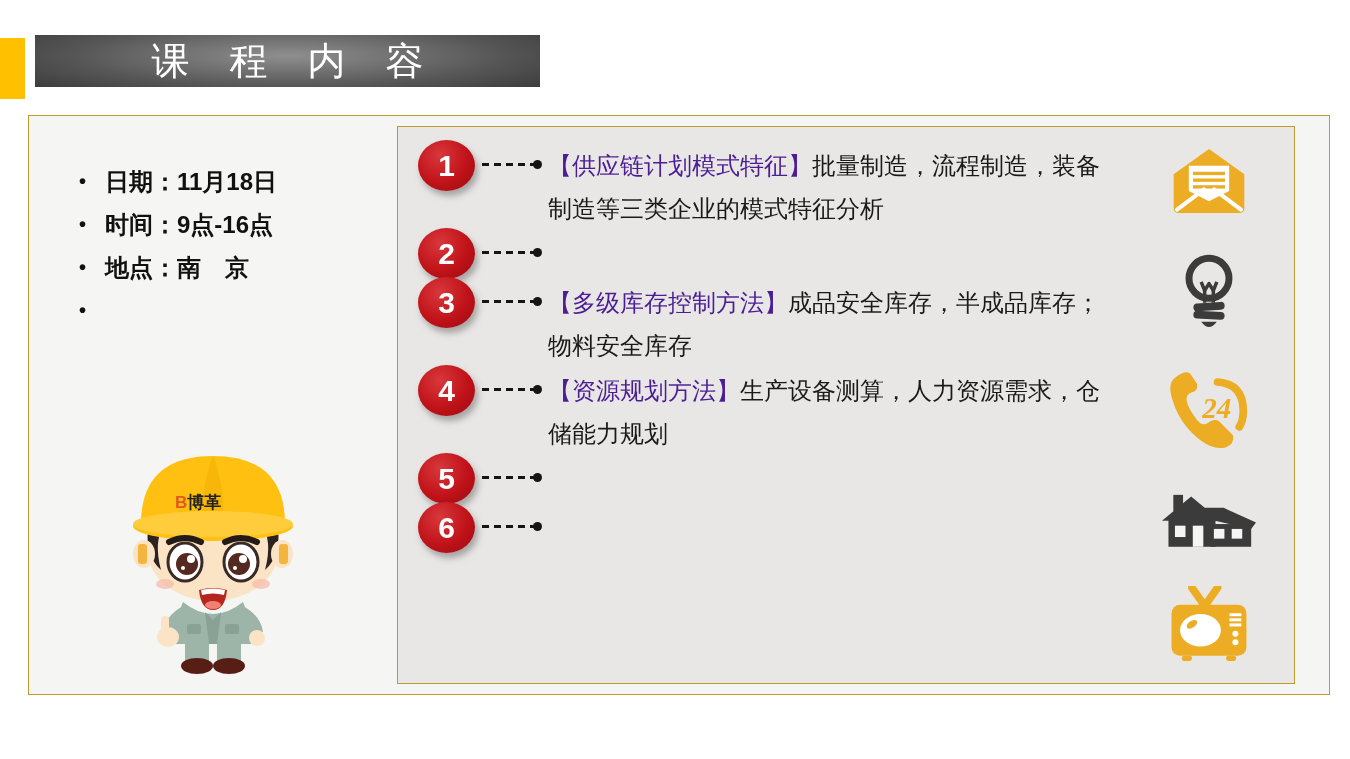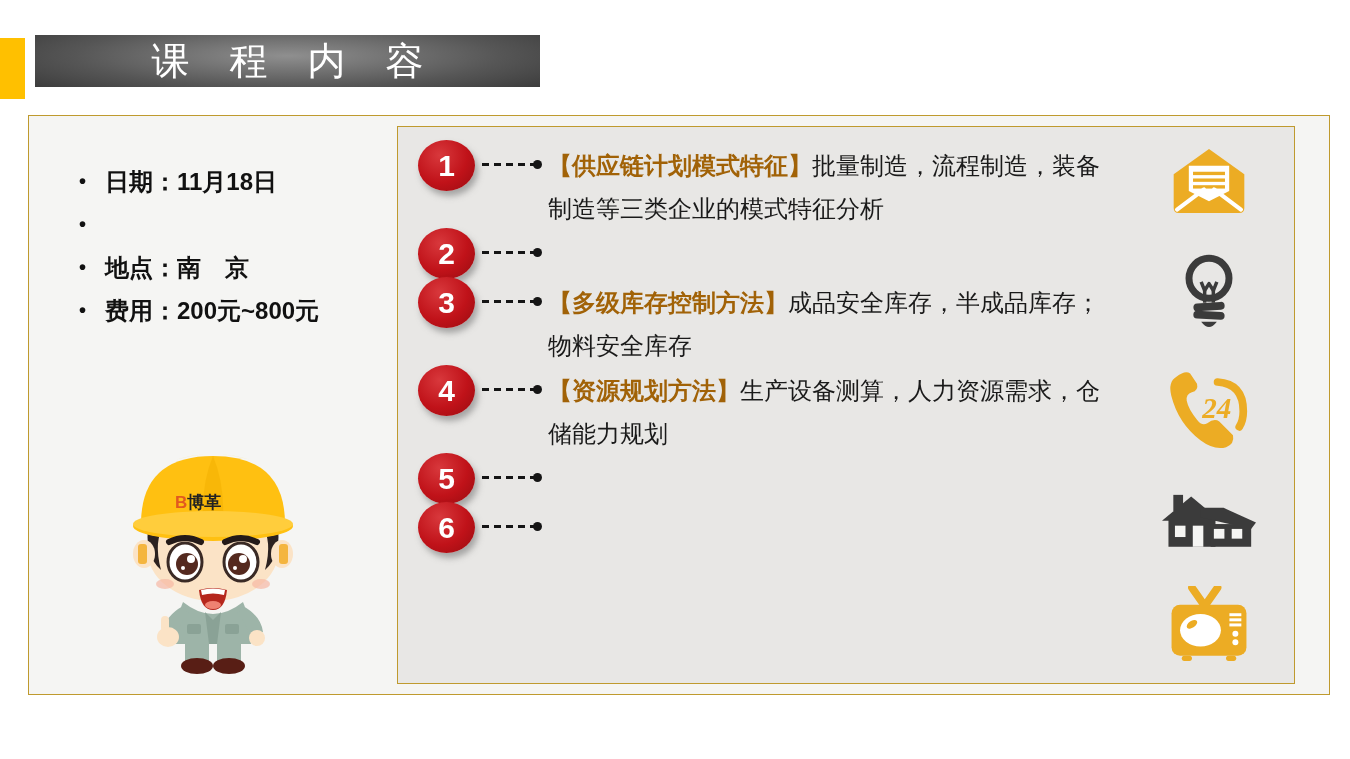--- a/index.html
+++ b/index.html
@@ -32,21 +32,21 @@
   .badge{flex:0 0 auto;width:57px;height:51px;border-radius:50%;
     background:radial-gradient(circle at 38% 30%, #d8383c 0%, #c01219 55%, #970c11 100%);
     box-shadow:3px 5px 6px rgba(110,110,110,.55);
     color:#fff;font-size:30px;font-weight:bold;
     display:flex;align-items:center;justify-content:center;margin:-4px 7px 0 0;}
   .dash{flex:0 0 auto;width:56px;height:3px;margin:19px 10px 0 0;position:relative;
     background:repeating-linear-gradient(90deg,#151515 0 7px,transparent 7px 12px);}
   .dash::after{content:"";position:absolute;right:-4px;top:-3px;width:9px;height:9px;
     border-radius:50%;background:#151515;}
   .item-text{margin:0;width:562px;font-size:24px;line-height:43px;color:#1a1a1a;}
-  .item-title{color:#a16207;font-weight:bold;}
+  .item-title{color:#4c1d95;font-weight:normal;}
 
   
   .icons-col{flex:1;display:flex;flex-direction:column;align-items:center;
     justify-content:space-around;padding:12px 0;gap:25px;}
   .icon{display:flex;align-items:center;justify-content:center;}
 
   .mascot{position:absolute;left:84px;top:328px;}
 </style>
 </head>
 <body>
@@ -59,28 +59,28 @@
 
 <div class="outer-panel">
 
   <div class="info-list">
     <div class="info-row">
       <span class="dot">•</span>
       <span>日期：11月18日</span>
     </div>
     <div class="info-row">
       <span class="dot">•</span>
+      <span>时间：9点-16点</span>
     </div>
     <div class="info-row">
       <span class="dot">•</span>
       <span>地点：南　京</span>
     </div>
     <div class="info-row">
       <span class="dot">•</span>
-      <span>费用：200元~800元</span>
     </div>
   </div>
 
   <svg class="mascot" width="200" height="235" viewBox="0 0 200 235">
 
     <ellipse cx="100" cy="105" rx="66" ry="52" fill="#fbe3c6"></ellipse>
 
     <path d="M36 78 Q30 110 48 126 Q40 96 52 80 Z" fill="#2c2220"></path>
     <path d="M164 78 Q170 110 152 126 Q160 96 148 80 Z" fill="#2c2220"></path>
 

